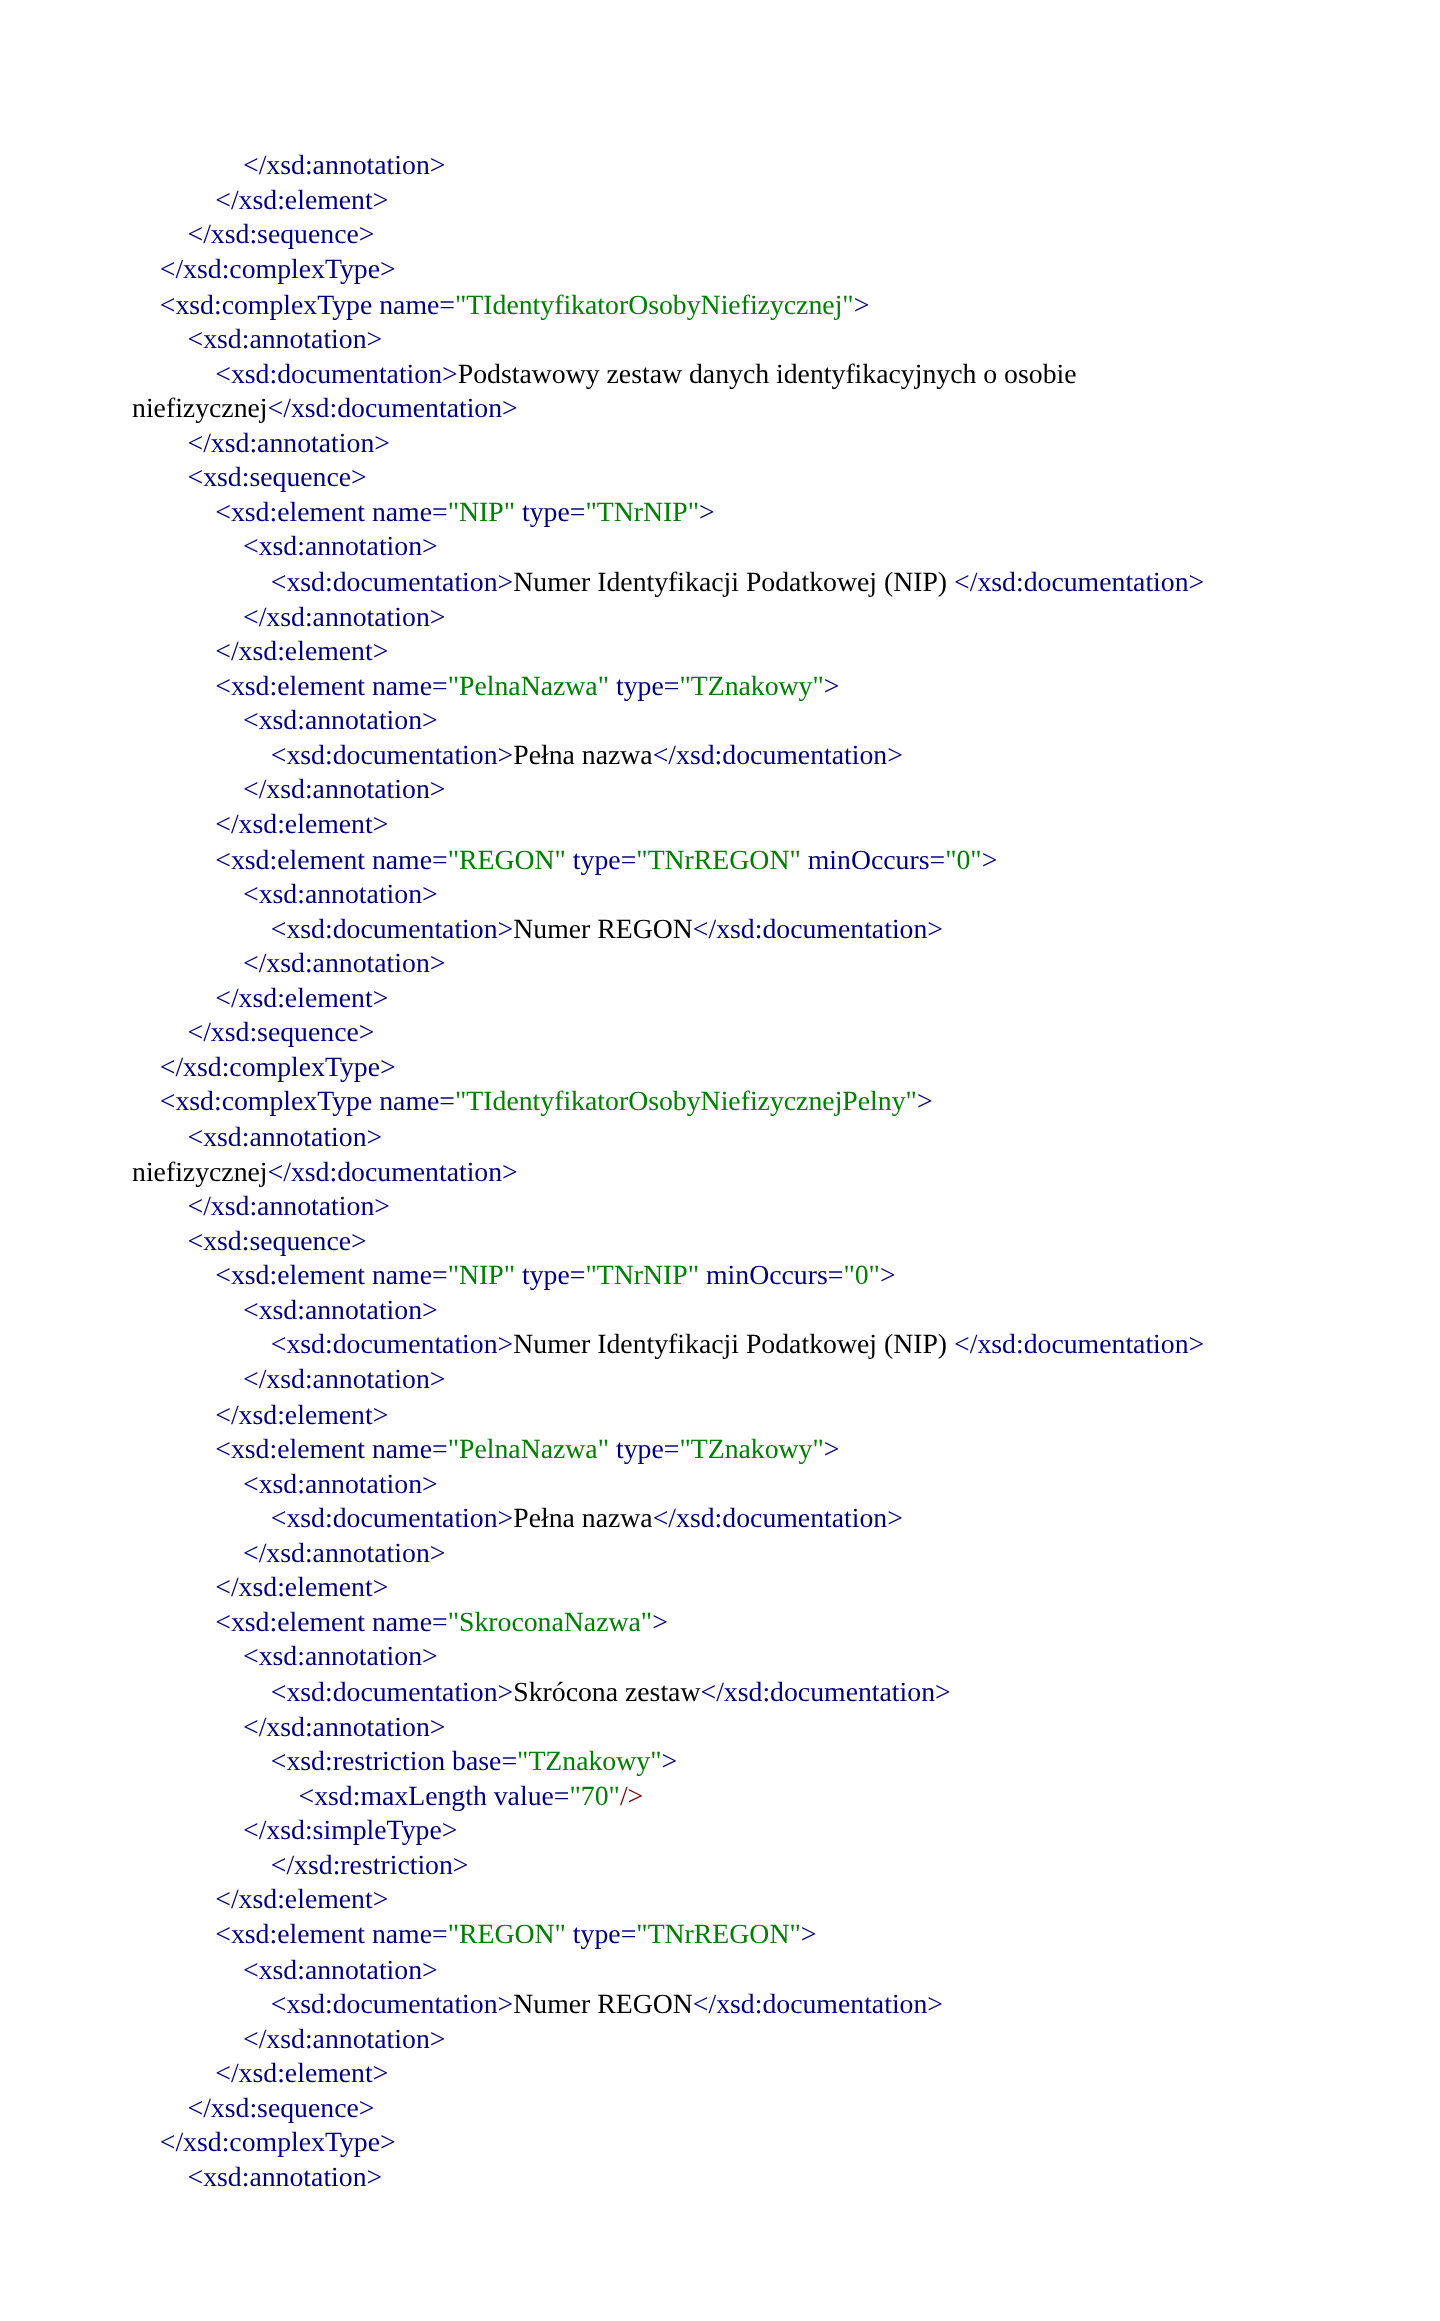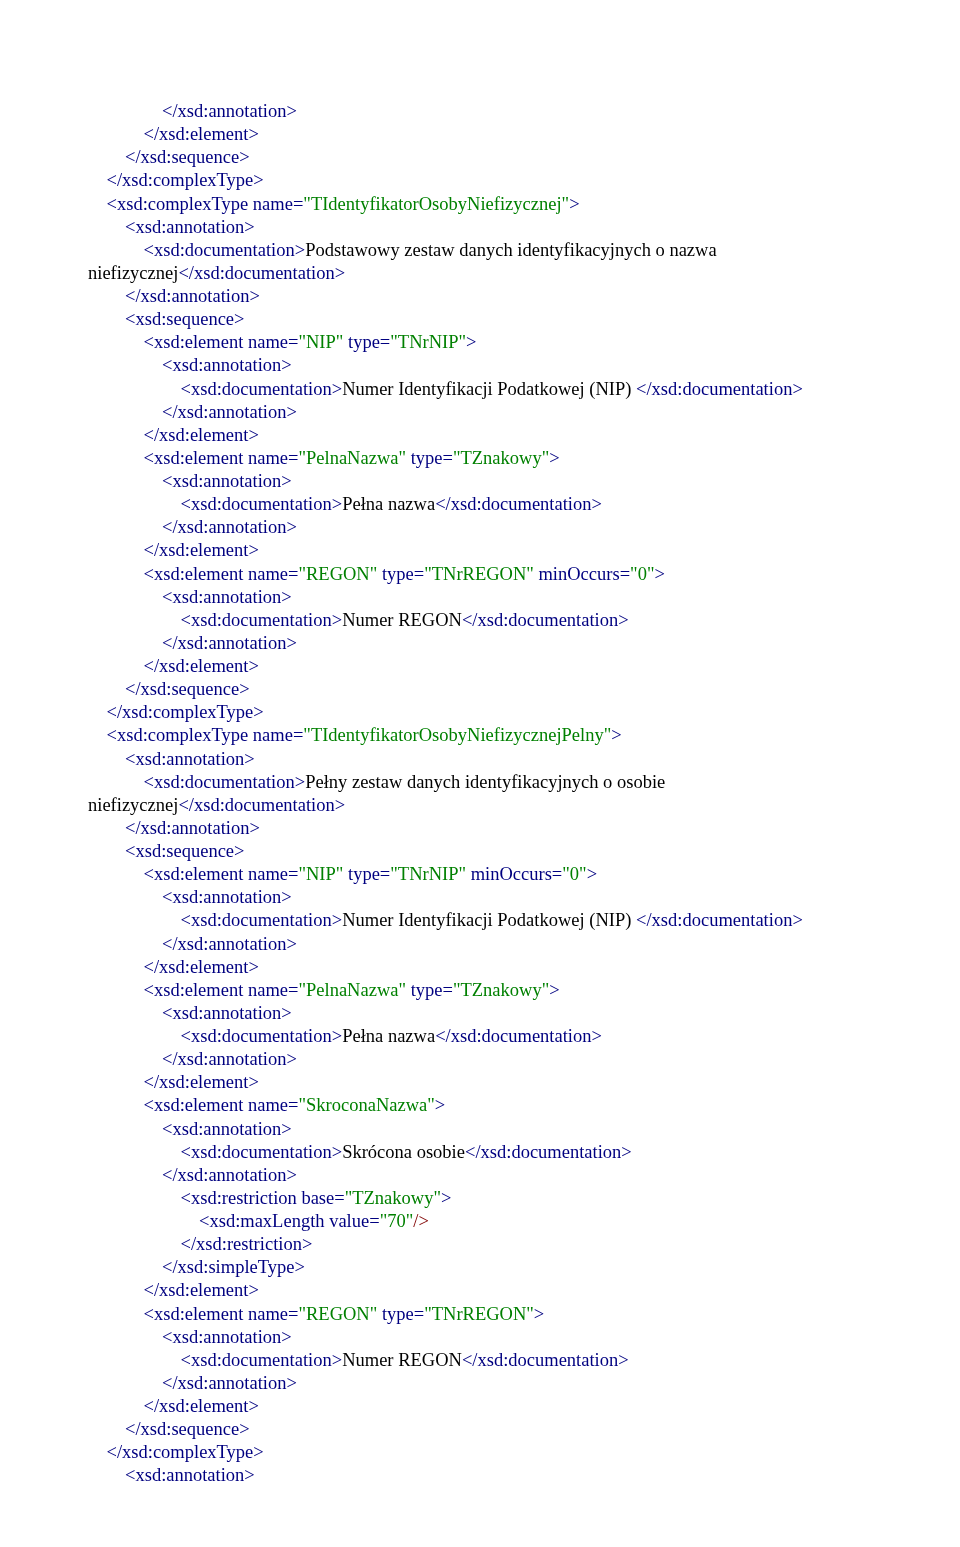--- a/index.html
+++ b/index.html
@@ -21,21 +21,21 @@
 </head>
 <body>
 
 <div id="code">
     <div class="line">                <span class="navy">&lt;/xsd:annotation&gt;</span></div>
     <div class="line">            <span class="navy">&lt;/xsd:element&gt;</span></div>
     <div class="line">        <span class="navy">&lt;/xsd:sequence&gt;</span></div>
     <div class="line">    <span class="navy">&lt;/xsd:complexType&gt;</span></div>
     <div class="line">    <span class="navy">&lt;xsd:complexType name=</span><span class="green">"TIdentyfikatorOsobyNiefizycznej"</span><span class="navy">&gt;</span></div>
     <div class="line">        <span class="navy">&lt;xsd:annotation&gt;</span></div>
-    <div class="line">            <span class="navy">&lt;xsd:documentation&gt;</span><span>Podstawowy zestaw danych identyfikacyjnych o nazwa</span></div>
+    <div class="line">            <span class="navy">&lt;xsd:documentation&gt;</span><span>Podstawowy zestaw danych identyfikacyjnych o osobie</span></div>
     <div class="line"><span>niefizycznej</span><span class="navy">&lt;/xsd:documentation&gt;</span></div>
     <div class="line">        <span class="navy">&lt;/xsd:annotation&gt;</span></div>
     <div class="line">        <span class="navy">&lt;xsd:sequence&gt;</span></div>
     <div class="line">            <span class="navy">&lt;xsd:element name=</span><span class="green">"NIP"</span><span class="navy"> type=</span><span class="green">"TNrNIP"</span><span class="navy">&gt;</span></div>
     <div class="line">                <span class="navy">&lt;xsd:annotation&gt;</span></div>
     <div class="line">                    <span class="navy">&lt;xsd:documentation&gt;</span><span>Numer Identyfikacji Podatkowej (NIP) </span><span class="navy">&lt;/xsd:documentation&gt;</span></div>
     <div class="line">                <span class="navy">&lt;/xsd:annotation&gt;</span></div>
     <div class="line">            <span class="navy">&lt;/xsd:element&gt;</span></div>
     <div class="line">            <span class="navy">&lt;xsd:element name=</span><span class="green">"PelnaNazwa"</span><span class="navy"> type=</span><span class="green">"TZnakowy"</span><span class="navy">&gt;</span></div>
     <div class="line">                <span class="navy">&lt;xsd:annotation&gt;</span></div>
@@ -44,42 +44,41 @@
     <div class="line">            <span class="navy">&lt;/xsd:element&gt;</span></div>
     <div class="line">            <span class="navy">&lt;xsd:element name=</span><span class="green">"REGON"</span><span class="navy"> type=</span><span class="green">"TNrREGON"</span><span class="navy"> minOccurs=</span><span class="green">"0"</span><span class="navy">&gt;</span></div>
     <div class="line">                <span class="navy">&lt;xsd:annotation&gt;</span></div>
     <div class="line">                    <span class="navy">&lt;xsd:documentation&gt;</span><span>Numer REGON</span><span class="navy">&lt;/xsd:documentation&gt;</span></div>
     <div class="line">                <span class="navy">&lt;/xsd:annotation&gt;</span></div>
     <div class="line">            <span class="navy">&lt;/xsd:element&gt;</span></div>
     <div class="line">        <span class="navy">&lt;/xsd:sequence&gt;</span></div>
     <div class="line">    <span class="navy">&lt;/xsd:complexType&gt;</span></div>
     <div class="line">    <span class="navy">&lt;xsd:complexType name=</span><span class="green">"TIdentyfikatorOsobyNiefizycznejPelny"</span><span class="navy">&gt;</span></div>
     <div class="line">        <span class="navy">&lt;xsd:annotation&gt;</span></div>
-    <div class="line">            <span class="navy">&lt;xsd:documentation&gt;</span><span>Pełny zestaw danych identyfikacyjnych o osobie</span></div>
     <div class="line"><span>niefizycznej</span><span class="navy">&lt;/xsd:documentation&gt;</span></div>
     <div class="line">        <span class="navy">&lt;/xsd:annotation&gt;</span></div>
     <div class="line">        <span class="navy">&lt;xsd:sequence&gt;</span></div>
     <div class="line">            <span class="navy">&lt;xsd:element name=</span><span class="green">"NIP"</span><span class="navy"> type=</span><span class="green">"TNrNIP"</span><span class="navy"> minOccurs=</span><span class="green">"0"</span><span class="navy">&gt;</span></div>
     <div class="line">                <span class="navy">&lt;xsd:annotation&gt;</span></div>
     <div class="line">                    <span class="navy">&lt;xsd:documentation&gt;</span><span>Numer Identyfikacji Podatkowej (NIP) </span><span class="navy">&lt;/xsd:documentation&gt;</span></div>
     <div class="line">                <span class="navy">&lt;/xsd:annotation&gt;</span></div>
     <div class="line">            <span class="navy">&lt;/xsd:element&gt;</span></div>
     <div class="line">            <span class="navy">&lt;xsd:element name=</span><span class="green">"PelnaNazwa"</span><span class="navy"> type=</span><span class="green">"TZnakowy"</span><span class="navy">&gt;</span></div>
     <div class="line">                <span class="navy">&lt;xsd:annotation&gt;</span></div>
     <div class="line">                    <span class="navy">&lt;xsd:documentation&gt;</span><span>Pełna nazwa</span><span class="navy">&lt;/xsd:documentation&gt;</span></div>
     <div class="line">                <span class="navy">&lt;/xsd:annotation&gt;</span></div>
     <div class="line">            <span class="navy">&lt;/xsd:element&gt;</span></div>
     <div class="line">            <span class="navy">&lt;xsd:element name=</span><span class="green">"SkroconaNazwa"</span><span class="navy">&gt;</span></div>
     <div class="line">                <span class="navy">&lt;xsd:annotation&gt;</span></div>
-    <div class="line">                    <span class="navy">&lt;xsd:documentation&gt;</span><span>Skrócona osobie</span><span class="navy">&lt;/xsd:documentation&gt;</span></div>
+    <div class="line">                    <span class="navy">&lt;xsd:documentation&gt;</span><span>Skrócona zestaw</span><span class="navy">&lt;/xsd:documentation&gt;</span></div>
     <div class="line">                <span class="navy">&lt;/xsd:annotation&gt;</span></div>
     <div class="line">                    <span class="navy">&lt;xsd:restriction base=</span><span class="green">"TZnakowy"</span><span class="navy">&gt;</span></div>
     <div class="line">                        <span class="navy">&lt;xsd:maxLength value=</span><span class="green">"70"</span><span class="maroon">/&gt;</span></div>
+    <div class="line">                <span class="navy">&lt;/xsd:simpleType&gt;</span></div>
     <div class="line">                    <span class="navy">&lt;/xsd:restriction&gt;</span></div>
-    <div class="line">                <span class="navy">&lt;/xsd:simpleType&gt;</span></div>
     <div class="line">            <span class="navy">&lt;/xsd:element&gt;</span></div>
     <div class="line">            <span class="navy">&lt;xsd:element name=</span><span class="green">"REGON"</span><span class="navy"> type=</span><span class="green">"TNrREGON"</span><span class="navy">&gt;</span></div>
     <div class="line">                <span class="navy">&lt;xsd:annotation&gt;</span></div>
     <div class="line">                    <span class="navy">&lt;xsd:documentation&gt;</span><span>Numer REGON</span><span class="navy">&lt;/xsd:documentation&gt;</span></div>
     <div class="line">                <span class="navy">&lt;/xsd:annotation&gt;</span></div>
     <div class="line">            <span class="navy">&lt;/xsd:element&gt;</span></div>
     <div class="line">        <span class="navy">&lt;/xsd:sequence&gt;</span></div>
     <div class="line">    <span class="navy">&lt;/xsd:complexType&gt;</span></div>
     <div class="line">        <span class="navy">&lt;xsd:annotation&gt;</span></div>
   </div>

